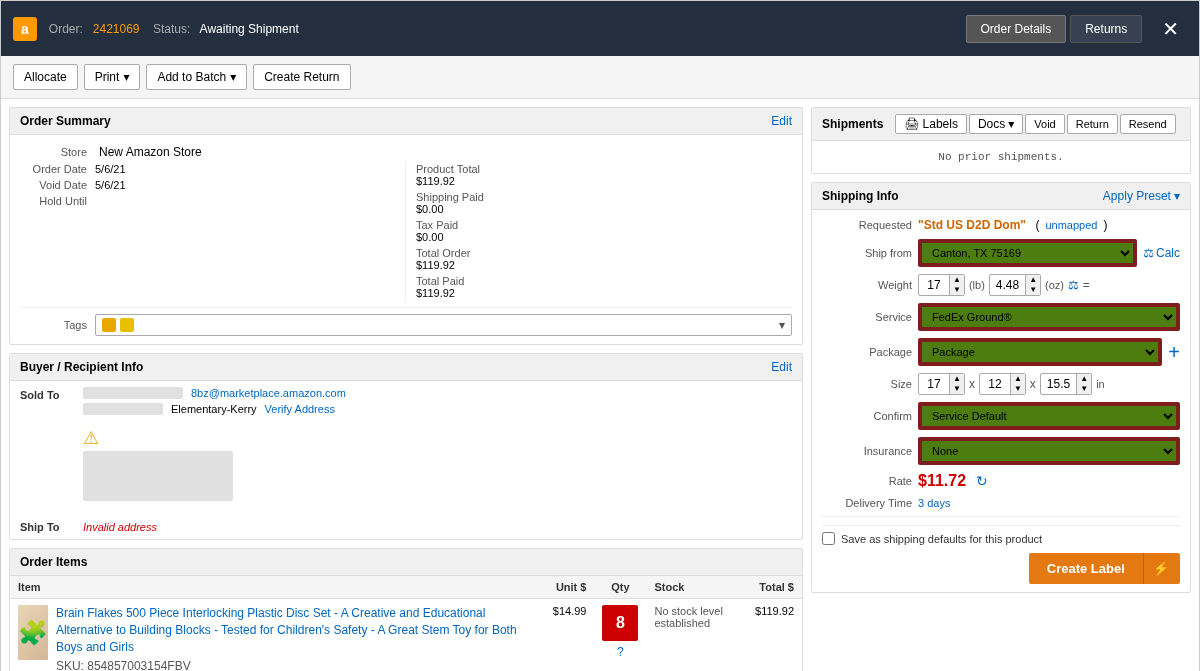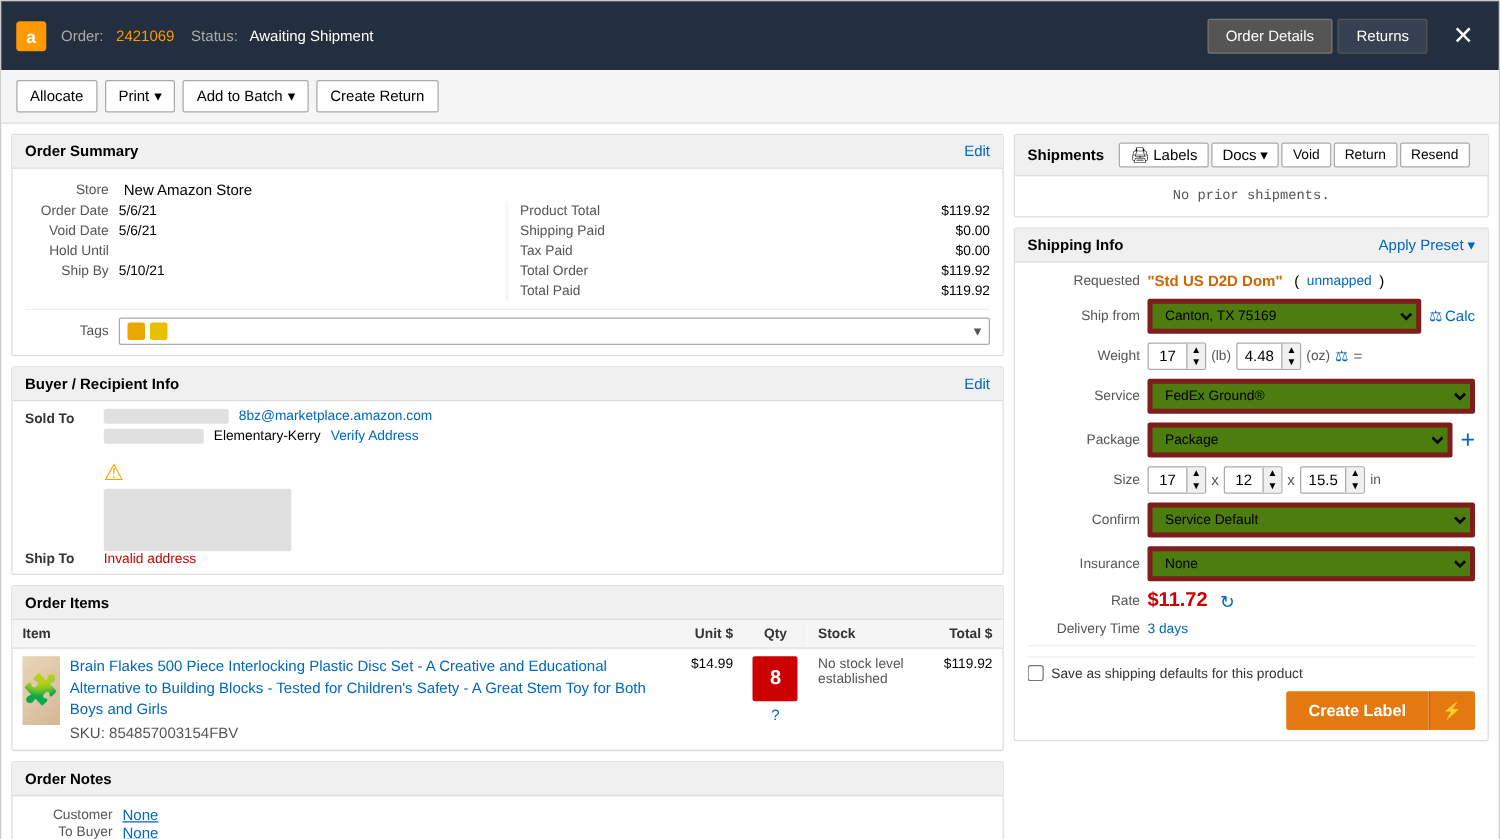--- a/index.html
+++ b/index.html
@@ -114,21 +114,21 @@
     .edit-link { color: #0066c0; cursor: pointer; font-weight: normal; font-size: 12px; }
     .panel-body { padding: 8px 10px; }
 
     
     .summary-grid { display: grid; grid-template-columns: 1fr 1fr; gap: 0; }
     .summary-left { border-right: 1px solid #eee; padding-right: 10px; }
     .summary-right { padding-left: 10px; }
     .info-row { display: flex; align-items: baseline; padding: 2px 0; }
     .info-label { color: #555; min-width: 75px; text-align: right; padding-right: 8px; font-size: 11px; }
     .info-value { font-size: 11px; }
-    .right-rows .info-row { justify-content: space-between; padding: 2px 0; }
+    .right-rows .info-row { justify-content: center; padding: 2px 0; flex-direction: column; }
     .right-rows .info-label { text-align: left; min-width: auto; }
     .store-row { display: flex; align-items: center; padding: 2px 0; gap: 4px; }
     .store-label { color: #555; min-width: 75px; text-align: right; padding-right: 8px; font-size: 11px; }
 
     .tags-row { display: flex; align-items: center; margin-top: 6px; padding-top: 6px; border-top: 1px solid #eee; }
     .tags-label { color: #555; min-width: 75px; text-align: right; padding-right: 8px; font-size: 11px; }
     .tags-input {
       flex: 1;
       border: 1px solid #aaa;
       padding: 3px 6px;
@@ -147,21 +147,21 @@
     .buyer-section { padding: 6px 10px; }
     .sold-to-section { display: flex; gap: 8px; align-items: flex-start; margin-bottom: 8px; }
     .section-label-col { min-width: 55px; font-weight: bold; color: #333; font-size: 11px; padding-top: 2px; }
     .section-content { flex: 1; }
     .email-text { color: #0066c0; font-size: 11px; }
     .verify-link { color: #0066c0; cursor: pointer; font-size: 11px; }
 
     .ship-to-section { display: flex; gap: 8px; align-items: flex-end; }
     .ship-to-content { flex: 1; }
     .warning-icon { color: #e8a800; font-size: 18px; display: block; margin-top: 4px; }
-    .invalid-address { color: #cc0000; font-size: 11px; margin-top: 0; }
+    .invalid-address { color: #cc0000; font-size: 11px; margin-top: 20px; font-style: italic; }
 
     
     .items-table { width: 100%; border-collapse: collapse; }
     .items-table th {
       background: #f5f5f5;
       border-bottom: 1px solid #ddd;
       padding: 5px 8px;
       text-align: left;
       font-size: 11px;
       color: #333;
@@ -334,24 +334,20 @@
                 <span class="info-label">Order Date</span>
                 <span class="info-value">5/6/21</span>
               </div>
               <div class="info-row">
                 <span class="info-label">Void Date</span>
                 <span class="info-value">5/6/21</span>
               </div>
               <div class="info-row">
                 <span class="info-label">Hold Until</span>
                 <span class="info-value"></span>
-              </div>
-              <div class="info-row">
-                <span class="info-label">Ship By</span>
-                <span class="info-value">5/10/21</span>
               </div>
             </div>
             <div class="summary-right right-rows">
               <div class="info-row">
                 <span class="info-label">Product Total</span>
                 <span class="info-value">$119.92</span>
               </div>
               <div class="info-row">
                 <span class="info-label">Shipping Paid</span>
                 <span class="info-value">$0.00</span>

